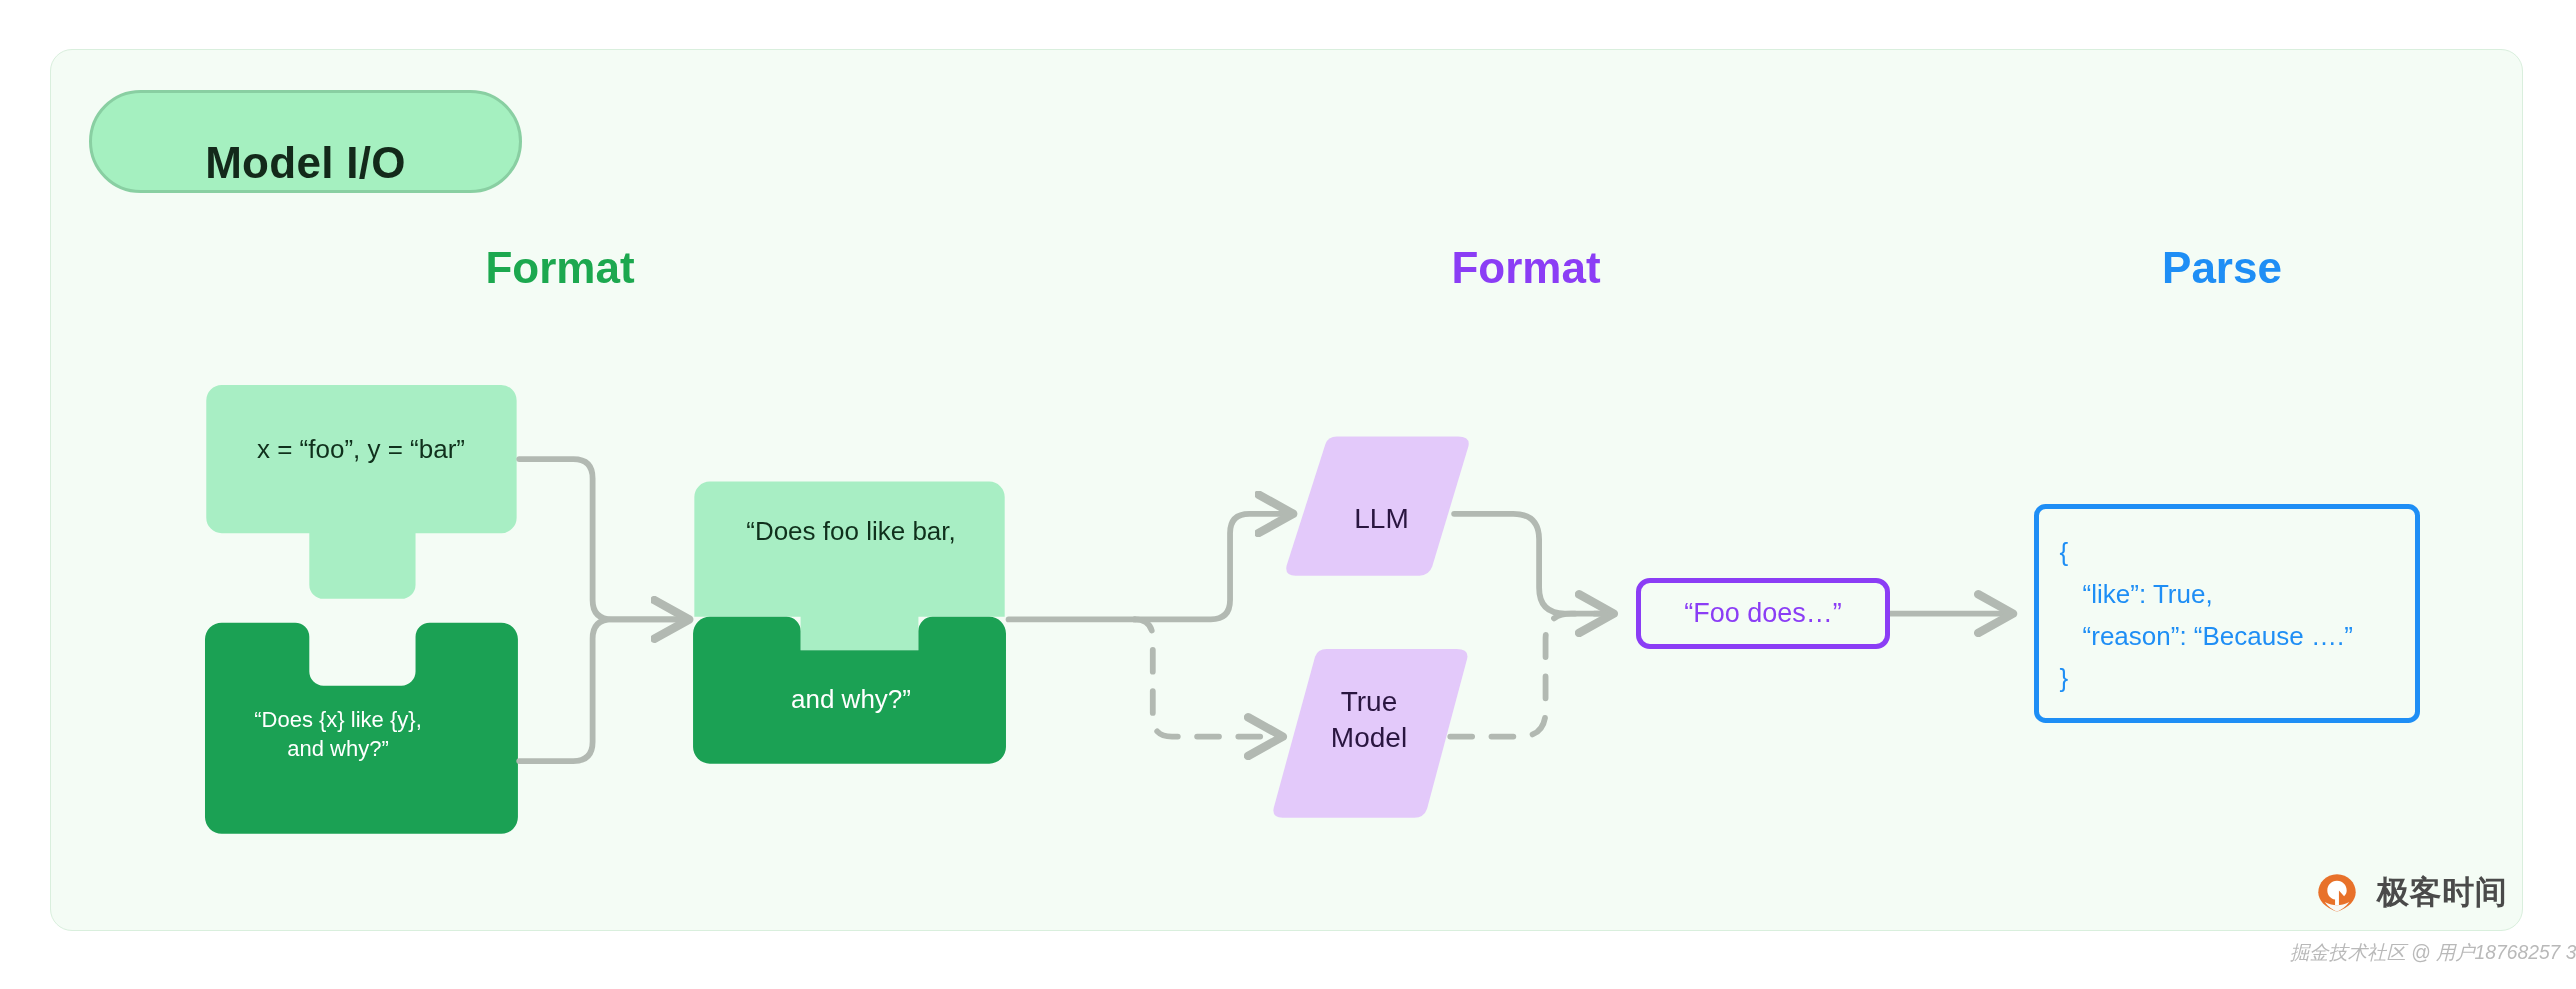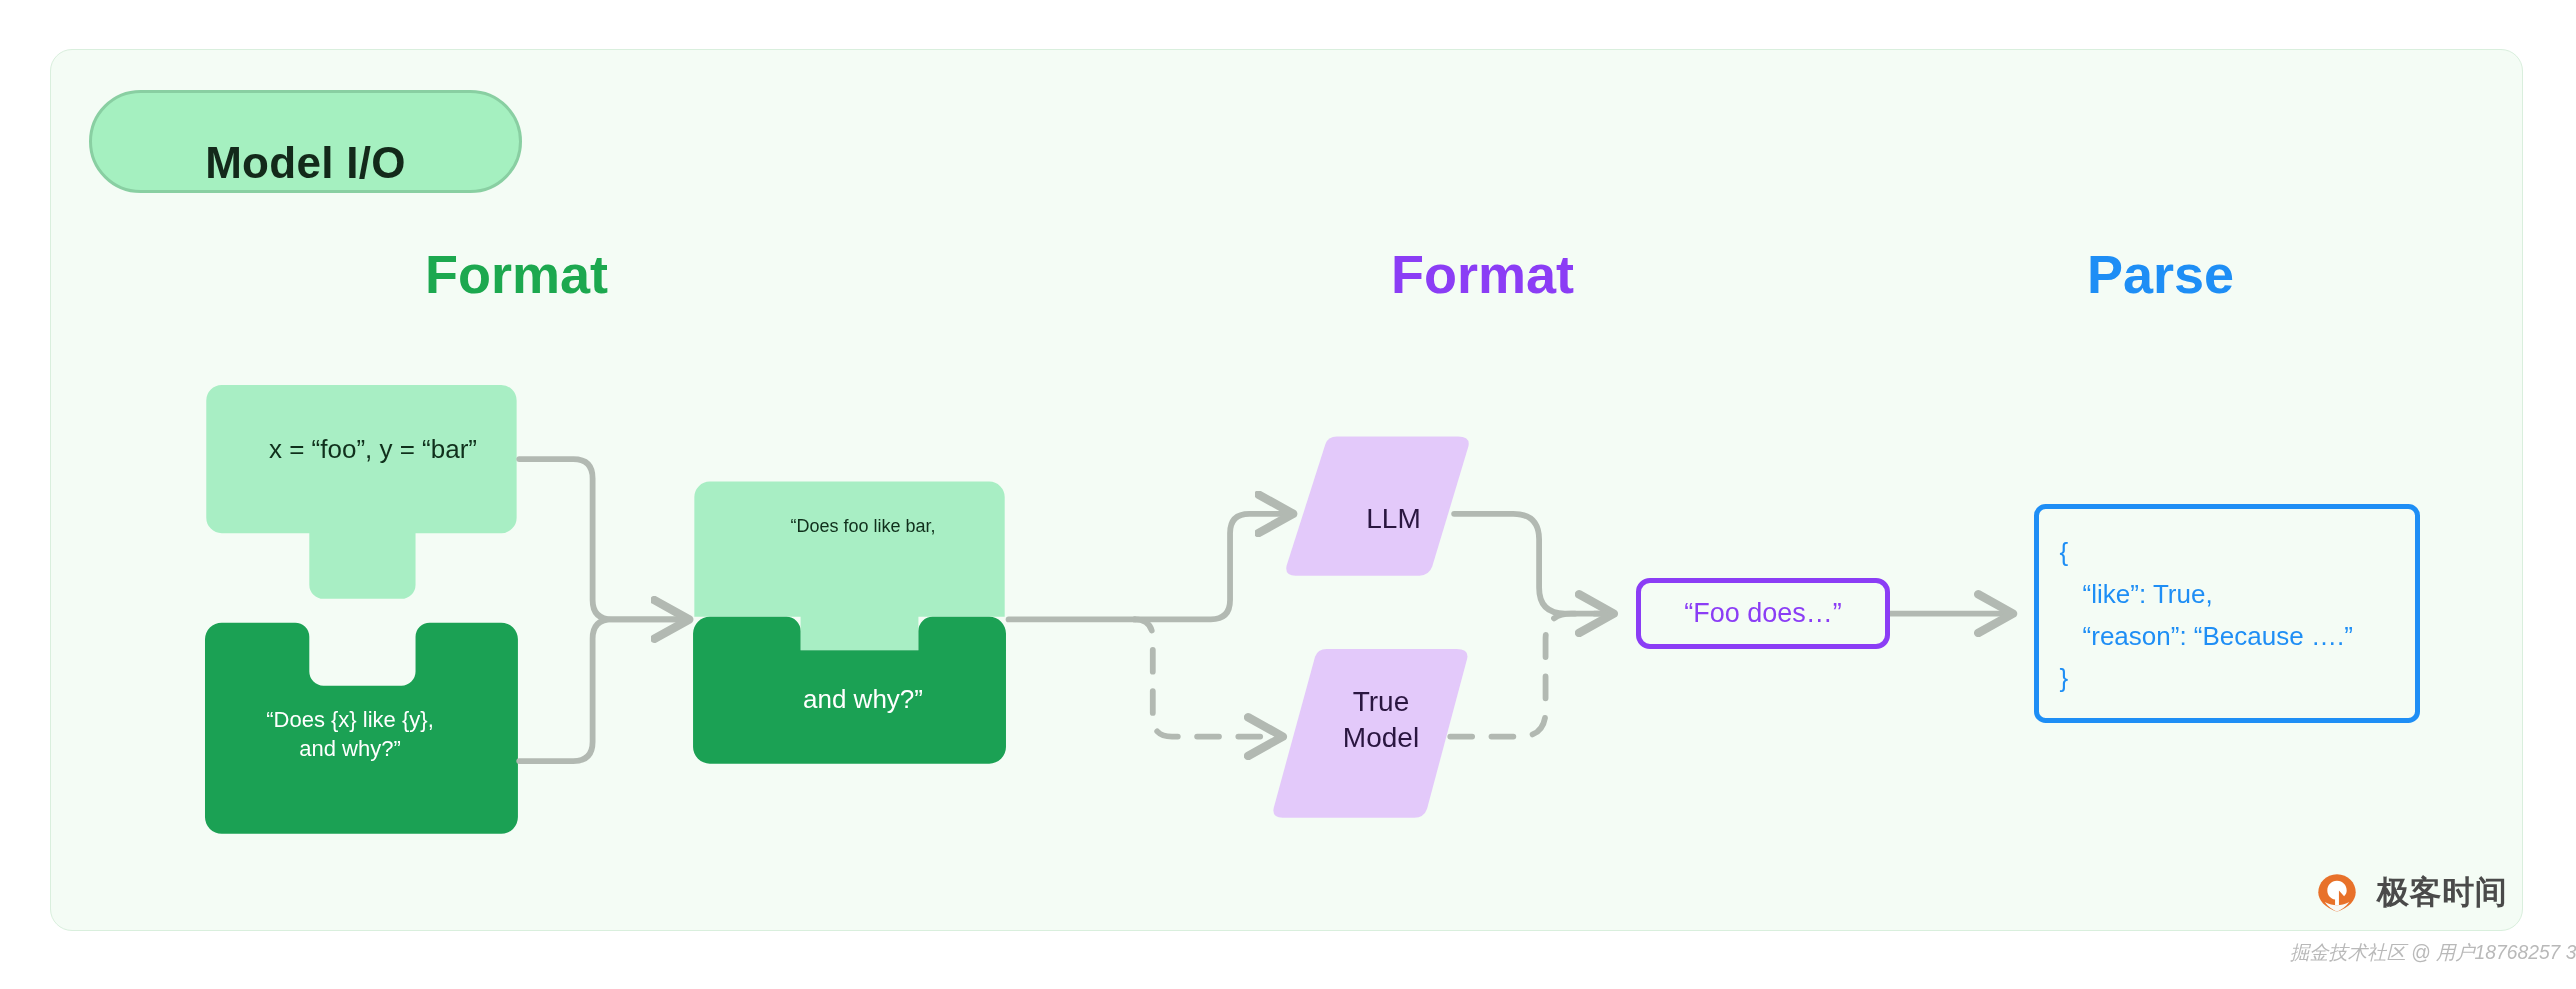--- a/index.html
+++ b/index.html
@@ -56,23 +56,24 @@
     font-weight: bold;
     color: #13291a;
     letter-spacing: 0.3px;
     white-space: nowrap;
     margin-top: 42px;
   }
 
   
   .heading {
     position: absolute;
-    font-size: 54px;
+    font-size: 44px;
     font-weight: bold;
     white-space: nowrap;
+    text-align: center;
   }
   #heading-format  { left: 425px;  top: 243px; width: 270px; color: #1ca84f; }
   #heading-predict { left: 1391px; top: 243px; width: 270px; color: #8b3df5; }
   #heading-parse   { left: 2087px; top: 243px; width: 270px; color: #1e8ef5; }
 
   
   #wires {
     position: absolute;
     left: 0; top: 0;
     width: 2576px;
@@ -88,34 +89,33 @@
     height: 989px;
   }
 
   
   .shape-text {
     position: absolute;
     text-align: center;
     white-space: pre-line;
     line-height: 1.30;
     pointer-events: none;
-    margin-left: 12px;
   }
 
   #txt-vars {
     left: 206px; top: 433px; width: 310px;
     font-size: 26px; color: #10301c;
   }
   #txt-template {
     left: 206px; top: 706px; width: 264px;
     font-size: 22px; color: #ffffff;
   }
   #txt-merged-top {
     left: 694px; top: 515px; width: 314px;
-    font-size: 18px; color: #10301c;
+    font-size: 26px; color: #10301c;
   }
   #txt-merged-bottom {
     left: 694px; top: 683px; width: 314px;
     font-size: 26px; color: #ffffff;
   }
   #txt-llm {
     left: 1298px; top: 501px; width: 167px;
     font-size: 28px; color: #2a1640;
   }
   #txt-chat {

